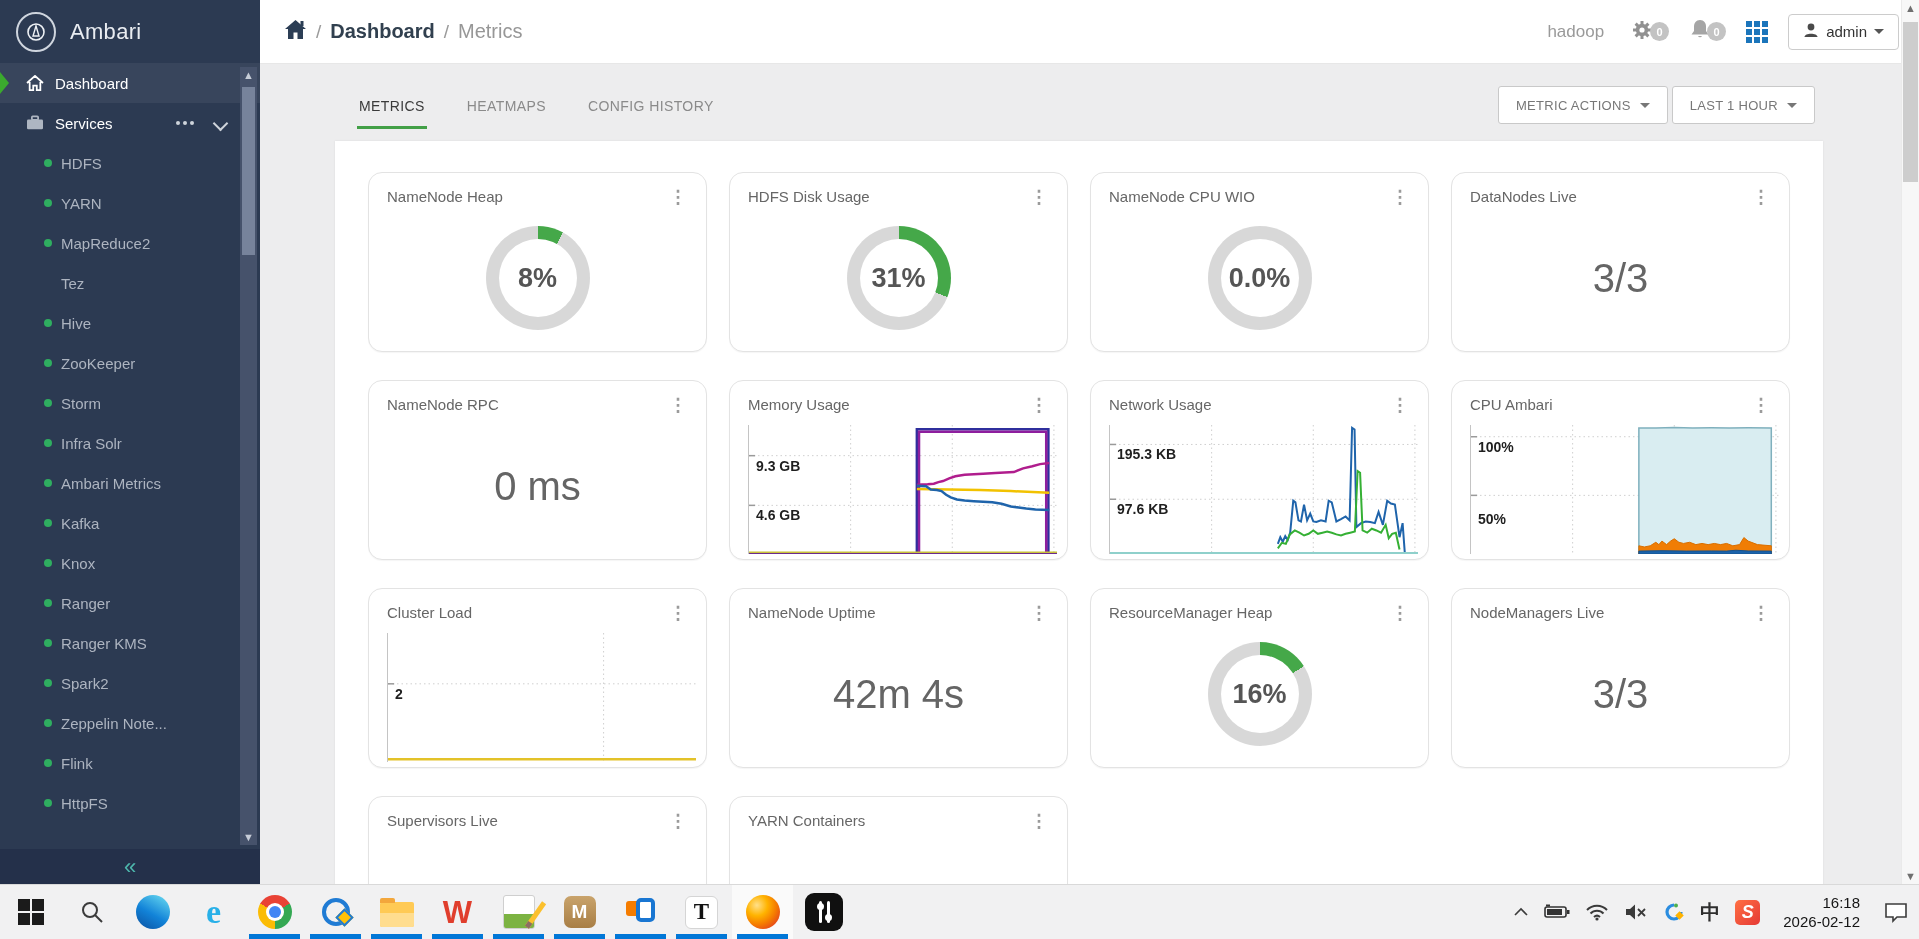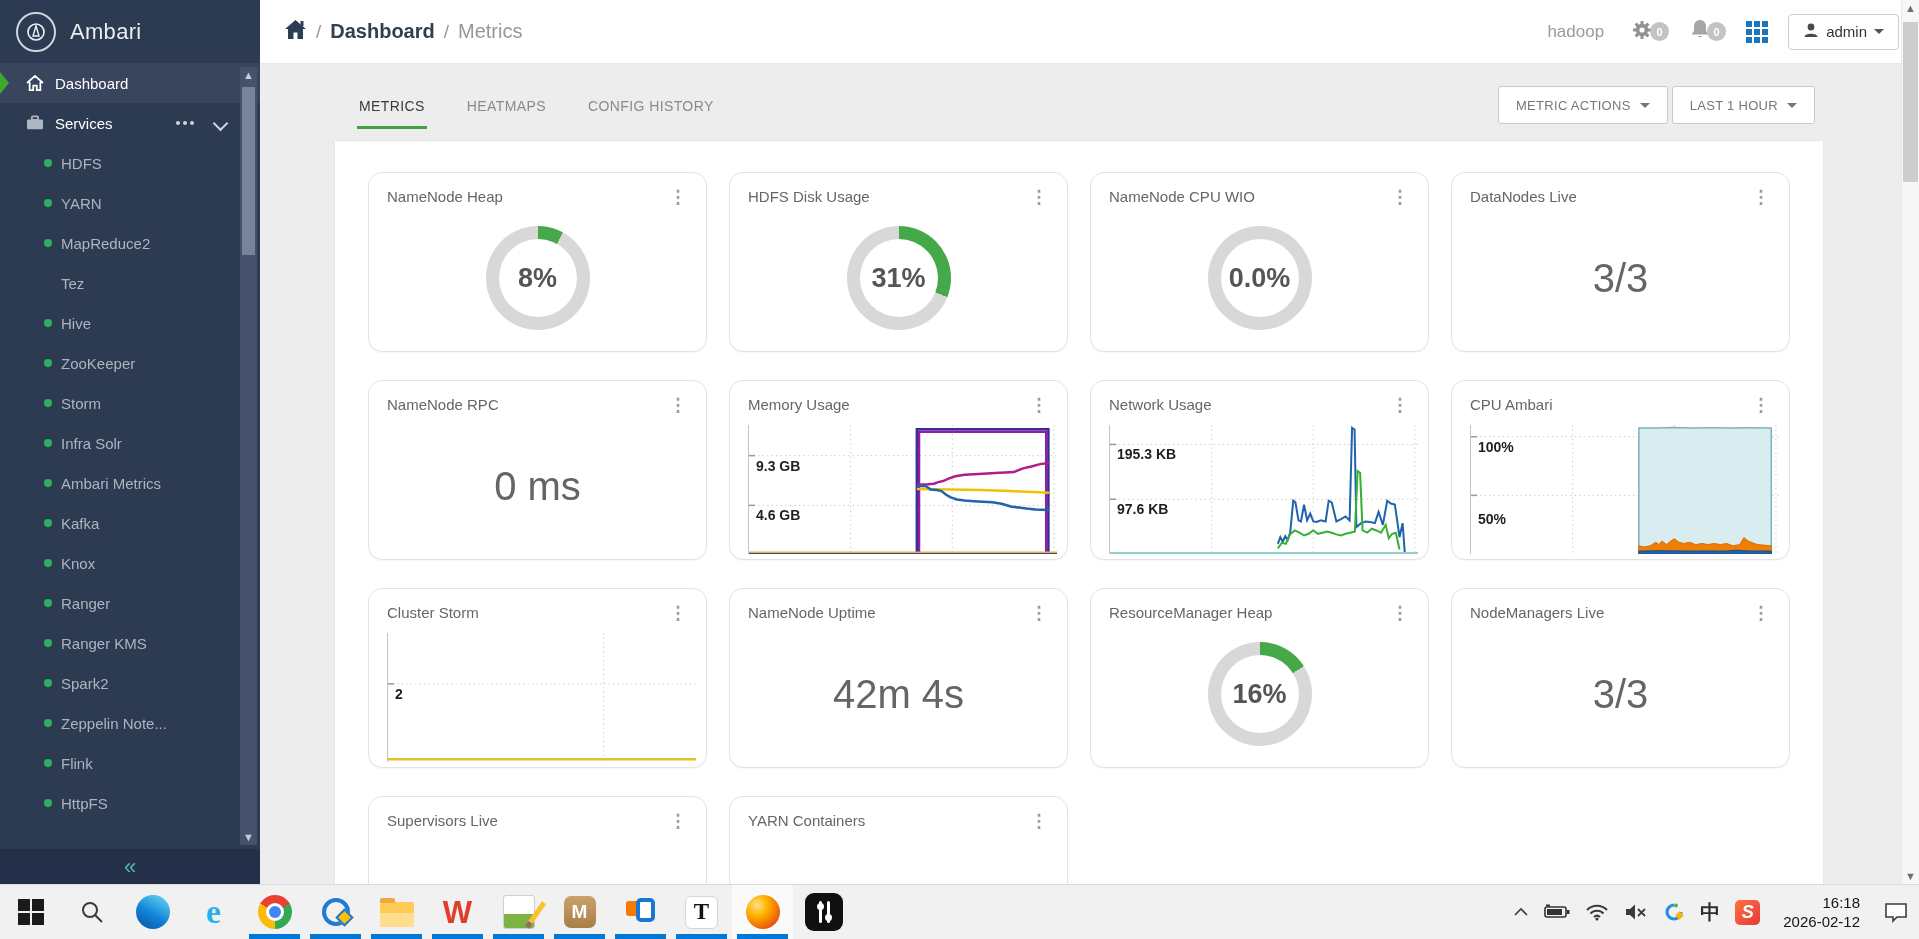--- a/index.html
+++ b/index.html
@@ -441,21 +441,21 @@
                 <polygon points="54.50000000000001,2.2727272727272663 60,2.2727272727272663 66,2 72,2.2727272727272663 78,2.181818181818187 84,2.3636363636363598 90,2.181818181818187 97.5,2.2727272727272663 97.5,100 54.50000000000001,100" fill="#d9edf1" stroke="#7fb0bd" stroke-width="1.5" vector-effect="non-scaling-stroke"></polygon>
                 <polygon points="54.50000000000001,93.63636363636364 56.3,94.54545454545455 58.199999999999996,93.63636363636364 60,90.9090909090909 61,92.72727272727273 62,90 63.5,92.72727272727273 64.8,90 66,88.18181818181819 67.5,90.9090909090909 69,91.81818181818181 71,90.9090909090909 73,92.72727272727273 75,91.81818181818181 77,92.72727272727273 79,91.81818181818181 81,92.72727272727273 83,91.81818181818181 85,93.63636363636364 87.2,92.72727272727273 88.6,87.27272727272728 90,90 93,92.72727272727273 97.5,93.63636363636364 97.5,100 54.50000000000001,100" fill="#f07d05" stroke="#d96f00" stroke-width="1" vector-effect="non-scaling-stroke"></polygon>
                 <polygon points="54.50000000000001,97.72727272727273 62,97.45454545454545 70,97.72727272727273 78,97.63636363636364 83,97.72727272727273 86,97.0909090909091 90,97.63636363636364 97.5,97.72727272727273 97.5,100 54.50000000000001,100" fill="#1a62aa" stroke="#14528f" stroke-width="1" vector-effect="non-scaling-stroke"></polygon>
               </svg>
               <div class="chart-ylabel" style="top: calc(9.09091% + 3px);">100%</div>
               <div class="chart-ylabel" style="top: calc(54.5455% + 3px); margin-top: 14px;">50%</div>
             </div>
         </div>
 
         <div class="card">
-          <div class="card-title">Cluster Storm</div>
+          <div class="card-title">Cluster Load</div>
           <div class="kebab">⋮</div>
           <div class="chart">
               <svg viewBox="0 0 100 100" preserveAspectRatio="none">
                 <line x1="70" y1="0" x2="70" y2="100" stroke="#cfcfcf" stroke-width="1" stroke-dasharray="1.5 3" vector-effect="non-scaling-stroke"></line>
                 <line x1="0" y1="39.39393939393939" x2="100" y2="39.39393939393939" stroke="#cfcfcf" stroke-width="1" stroke-dasharray="1.5 3" vector-effect="non-scaling-stroke"></line>
                 <line x1="0" y1="39.39393939393939" x2="2" y2="39.39393939393939" stroke="#9a9a9a" stroke-width="1.5" vector-effect="non-scaling-stroke"></line>
                 <polyline points="0,97.87878787878788 100,97.87878787878788" fill="none" stroke="#e3c229" stroke-width="2.5" stroke-linejoin="miter" vector-effect="non-scaling-stroke"></polyline>
               </svg>
               <div class="chart-ylabel" style="top: calc(39.3939% + 3px);">2</div>
             </div>

